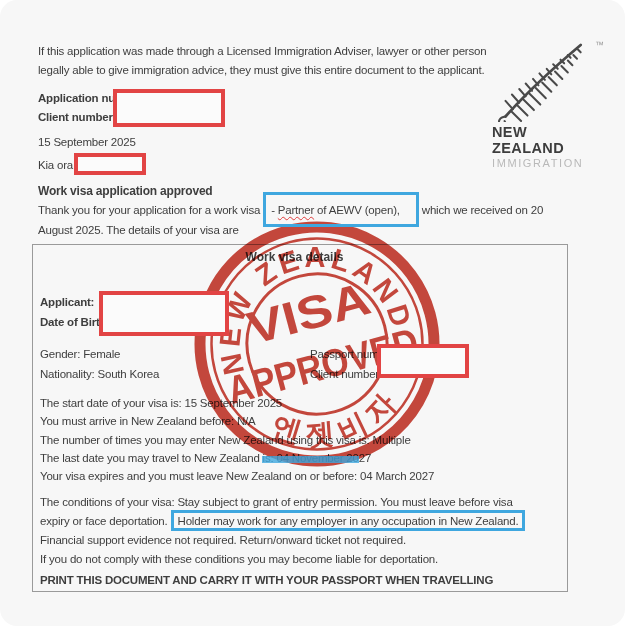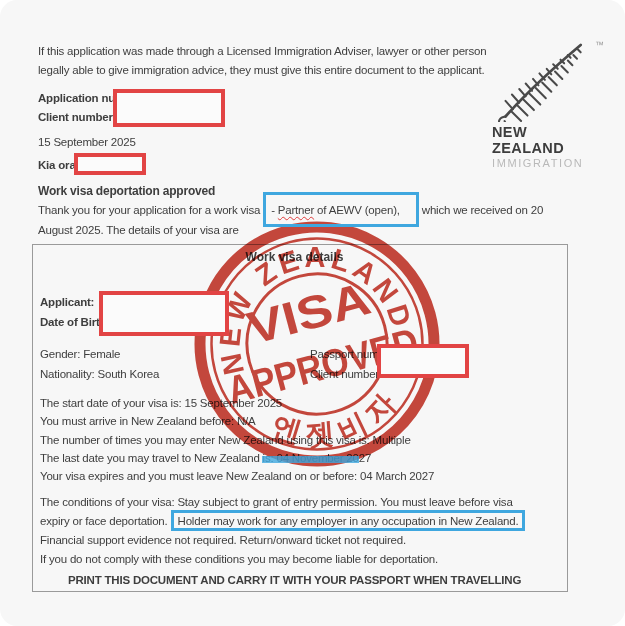--- a/index.html
+++ b/index.html
@@ -105,24 +105,24 @@
     <div class="dept">IMMIGRATION</div>
   </div>
 
   <div class="abs doc-text bold" style="left:38px;top:89px;line-height:19px;">
     <div>Application number:</div>
     <div>Client number:</div>
   </div>
   <div class="abs redaction" style="left:113px;top:89px;width:112px;height:38px;"></div>
 
   <div class="abs doc-text" style="left:38px;top:133px;">15 September 2025</div>
-  <div class="abs doc-text" style="left:38px;top:156px;font-weight:bold;">Kia ora</div>
+  <div class="abs doc-text" style="left:38px;top:156px;">Kia ora</div>
   <div class="abs redaction" style="left:74px;top:153px;width:72px;height:22px;"></div>
 
-  <div class="abs heading" style="left:38px;top:184px;">Work visa deportation approved</div>
+  <div class="abs heading" style="left:38px;top:184px;">Work visa application approved</div>
   <div class="abs doc-text" style="left:38px;top:201px;line-height:19.5px;">
     <div><span>Thank you for your application for a work visa </span><span class="hl-outline"><span>- </span><span class="squiggle">Partner</span><span> of AEWV (open),</span></span><span> which we received on 20</span></div>
     <div>August 2025. The details of your visa are</div>
   </div>
 
   <div class="abs details-box"></div>
   <div class="abs box-title">Work visa details</div>
 
   <div class="abs doc-text bold" style="left:40px;top:293px;line-height:19.5px;">
     <div>Applicant:</div>
@@ -150,21 +150,21 @@
   </div>
   <div class="abs hl-bar" style="left:262px;top:456px;width:97px;height:7px;"></div>
 
   <div class="abs doc-text" style="left:40px;top:493px;line-height:19px;">
     <div>The conditions of your visa: Stay subject to grant of entry permission. You must leave before visa</div>
     <div><span>expiry or face deportation. </span><span class="hl-outline slim">Holder may work for any employer in any occupation in New Zealand.</span></div>
     <div>Financial support evidence not required. Return/onward ticket not required.</div>
   </div>
 
   <div class="abs doc-text" style="left:40px;top:550px;">If you do not comply with these conditions you may become liable for deportation.</div>
-  <div class="abs doc-text bold" style="left:40px;top:571px;margin-left:28px;">PRINT THIS DOCUMENT AND CARRY IT WITH YOUR PASSPORT WHEN TRAVELLING</div>
+  <div class="abs doc-text bold" style="left:40px;top:571px;">PRINT THIS DOCUMENT AND CARRY IT WITH YOUR PASSPORT WHEN TRAVELLING</div>
 
   <div class="abs stamp">
     <svg width="260" height="260" viewBox="-130 -130 260 260">
       <g fill="none" stroke="#c43529">
         <circle r="117" stroke-width="11"></circle>
         <circle r="105.5" stroke-width="2.5"></circle>
         <circle r="70" stroke-width="3"></circle>
       </g>
       <defs>
         <path id="arcTop" d="M -72.4,26.3 A 77,77 0 1 1 72.4,26.3" fill="none"></path>

